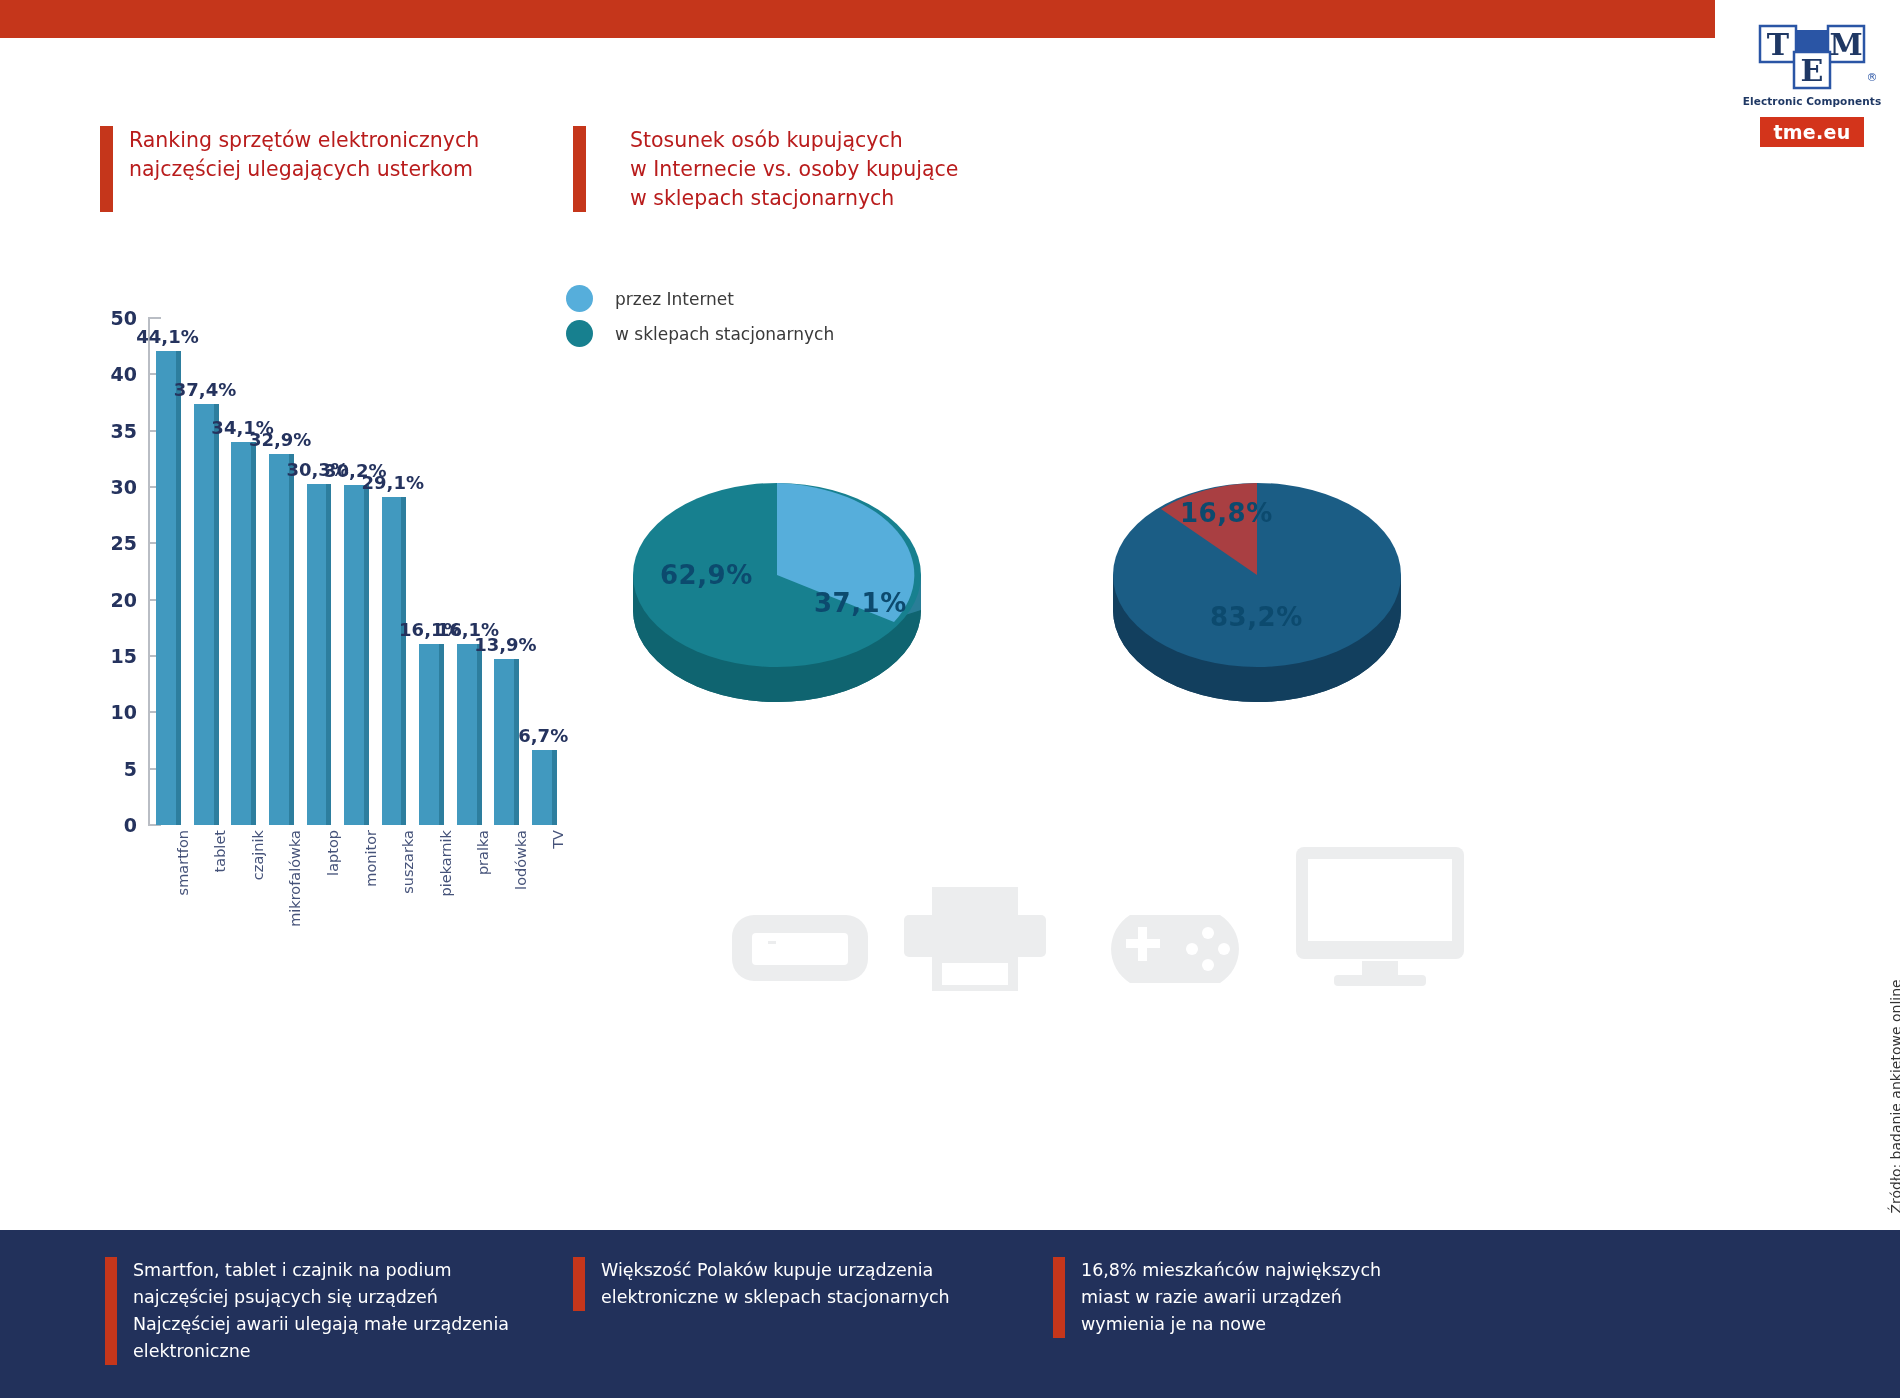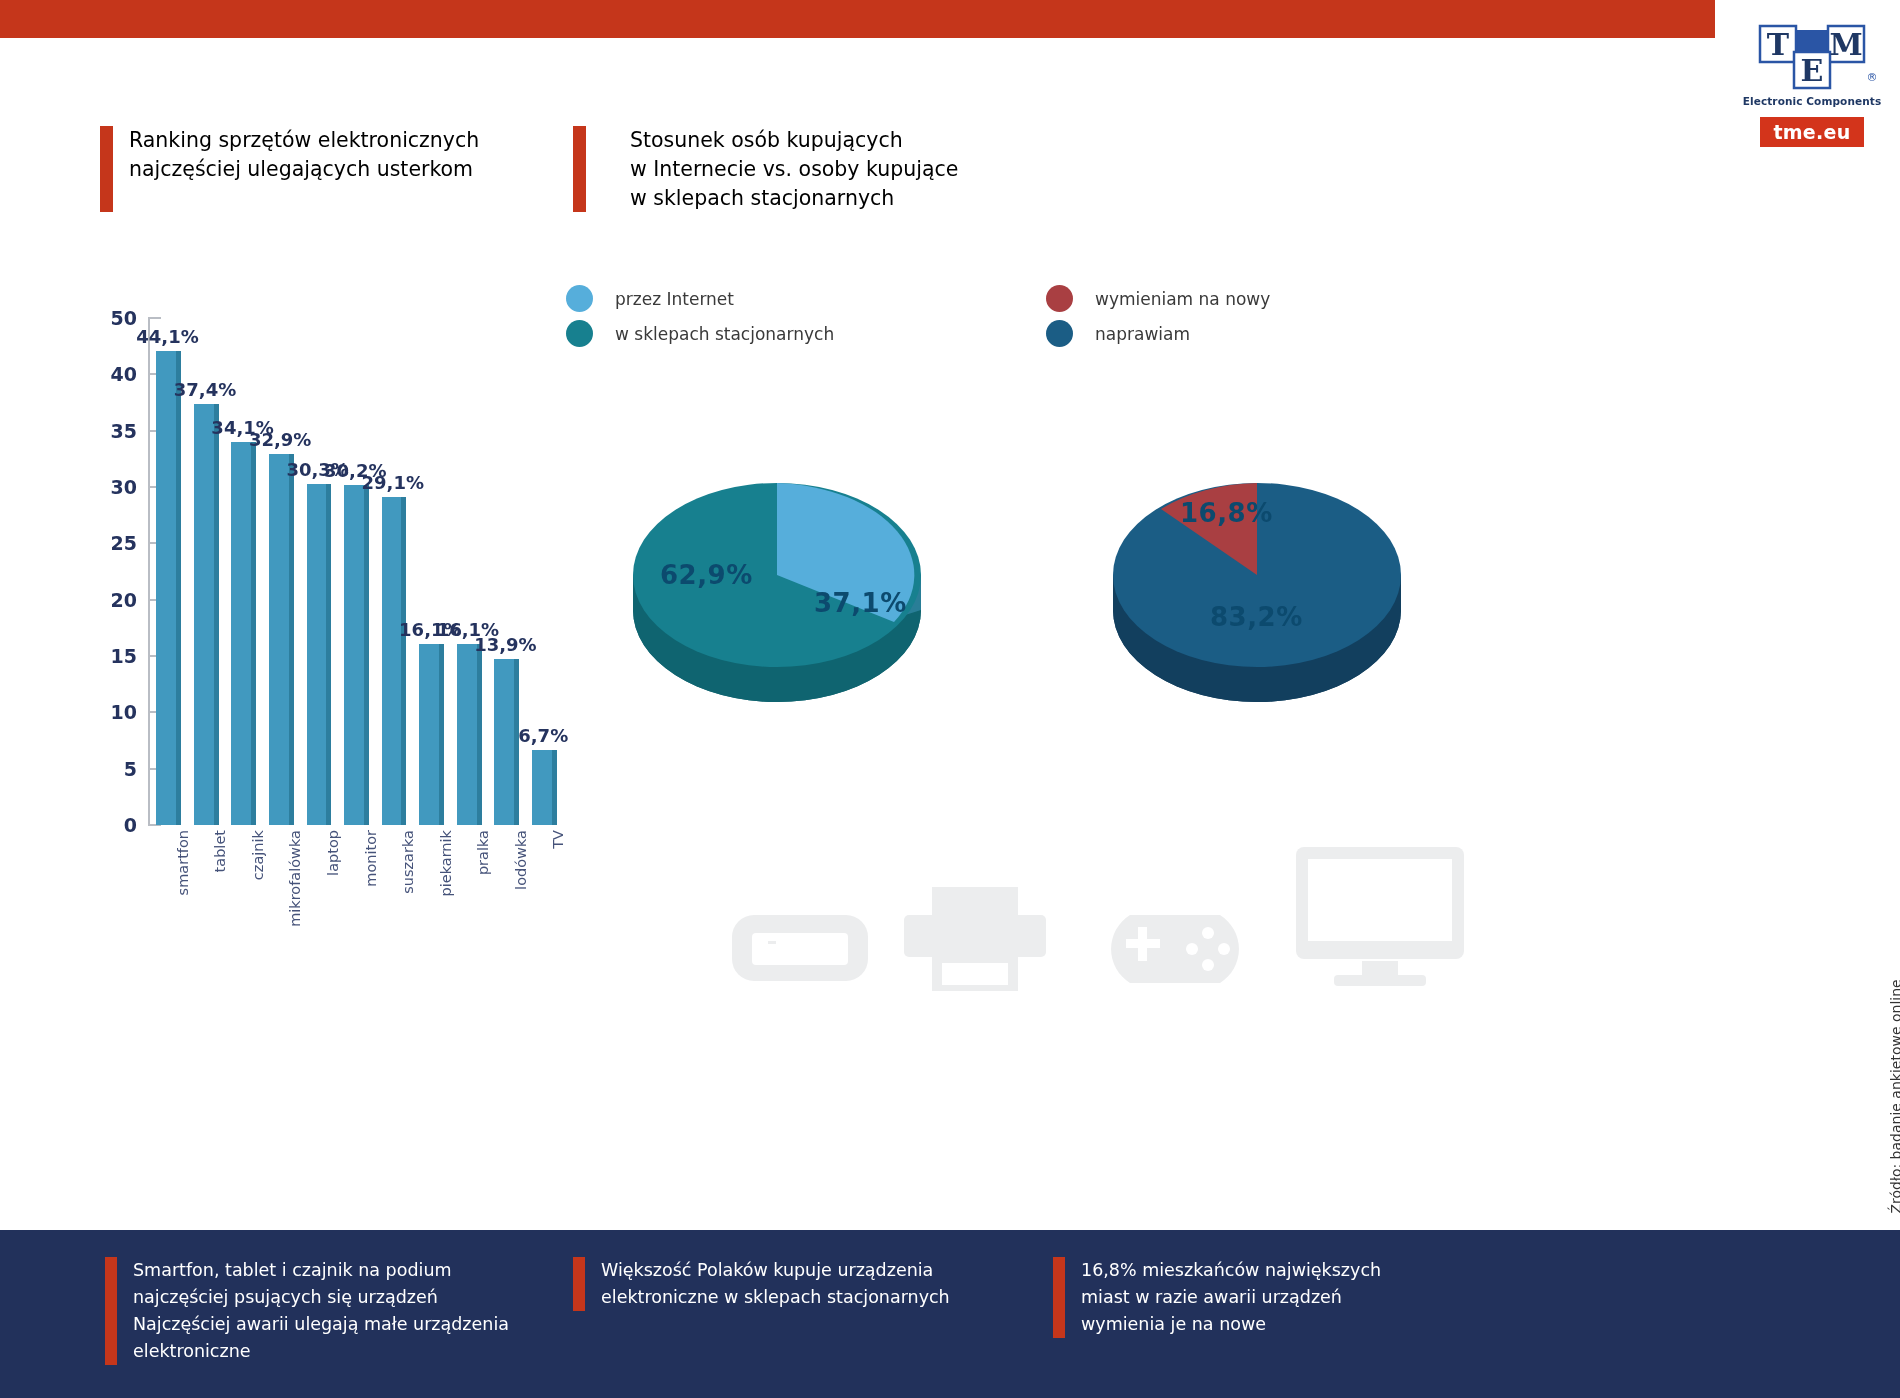--- a/index.html
+++ b/index.html
@@ -27,21 +27,21 @@
   .logo-eu {
     margin:10px auto 0; width:104px; height:30px; background:#D3341B;
     color:#fff; font-size:19px; font-weight:bold; text-align:center;
     line-height:30px; letter-spacing:.3px;
   }
 
   
   .hdr { position:absolute; display:flex; gap:16px; }
   .hdr .tick { width:13px; background:#C5361B; flex:0 0 13px; }
   .hdr .txt {
-    font-size:20.5px; line-height:29px; color:#000000; font-weight:400;
+    font-size:20.5px; line-height:29px; color:#b91c1c; font-weight:400;
     white-space:pre-line;
   }
   #hdr1 { left:100px; top:126px; }
   #hdr1 .tick { height:86px; }
   #hdr2 { left:573px; top:126px;gap:44px; }
   #hdr2 .tick { height:86px; }
   #hdr3 { left:1053px; top:126px; }
   #hdr3 .tick { height:110px; }
 
   
@@ -162,30 +162,20 @@
     <div class="row">
       <span class="dot" style="background:#56AEDB"></span>
       <span class="lbl">przez Internet</span>
     </div>
     <div class="row">
       <span class="dot" style="background:#17808F"></span>
       <span class="lbl">w sklepach stacjonarnych</span>
     </div>
   </div>
 
-  <div class="legend" id="legend3">
-    <div class="row">
-      <span class="dot" style="background:#A93F42"></span>
-      <span class="lbl">wymieniam na nowy</span>
-    </div>
-    <div class="row">
-      <span class="dot" style="background:#1B5D85"></span>
-      <span class="lbl">naprawiam</span>
-    </div>
-  </div>
 
   <div class="chart">
     <div class="axis-labels" id="axis-labels">
         <div style="top: 13px;">50</div>
         <div style="top: 69.3333px;">40</div>
         <div style="top: 125.667px;">35</div>
         <div style="top: 182px;">30</div>
         <div style="top: 238.333px;">25</div>
         <div style="top: 294.667px;">20</div>
         <div style="top: 351px;">15</div>

